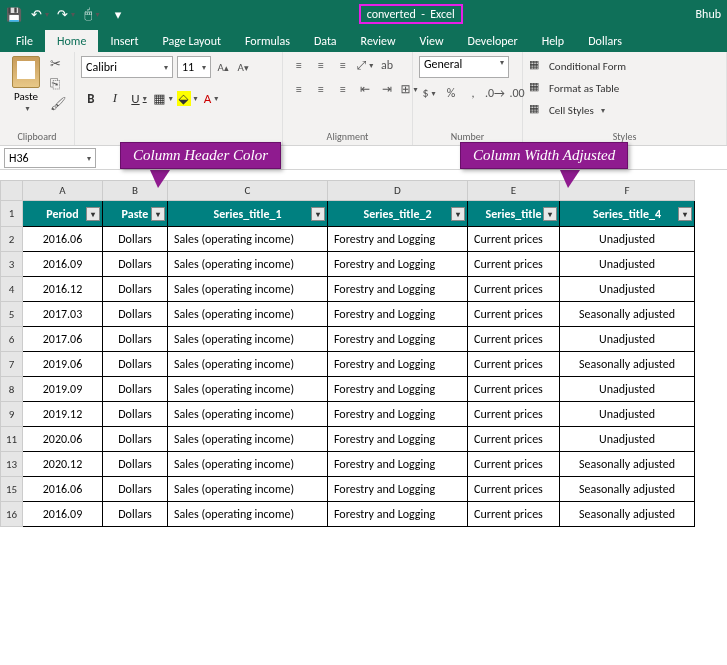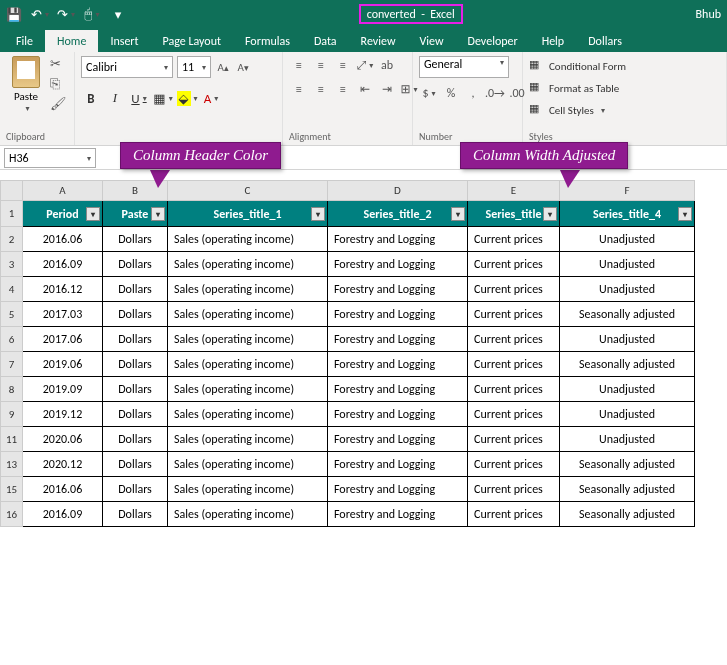--- a/index.html
+++ b/index.html
@@ -15,21 +15,21 @@
 
 
 .tabs { background: #0f7059; display: flex; align-items: flex-end; height: 24px; padding-left: 4px; gap: 0; }
 .tab { padding: 4px 12px; color: #fff; font-size: 12px; cursor: pointer; }
 .tab.file { color: #fff; }
 .tab.active { background: #f3f2f1; color: #0f7059; font-weight: normal; margin-top: 24px; }
 
 
 .ribbon { background: #f3f2f1; border-bottom: 1px solid #d4d4d4; height: 94px; display: flex; }
 .group { border-right: 1px solid #e1e1e1; padding: 4px 6px 2px 6px; display: flex; flex-direction: column; justify-content: space-between; }
-.group-label { font-size: 10px; color: #666; padding-top: 2px; }
+.group-label { text-align: center; font-size: 10px; color: #666; padding-top: 2px; }
 .group-content { display: flex; align-items: flex-start; gap: 4px; flex: 1; }
 
 
 .paste-btn { display: flex; flex-direction: column; align-items: center; width: 40px; }
 .paste-icon { width: 28px; height: 32px; background: linear-gradient(#c89b5a, #e8c888); border: 1px solid #aa8844; position: relative; border-radius: 2px; }
 .paste-icon::after { content: ""; position: absolute; top: 4px; left: 4px; right: 4px; bottom: 8px; background: #fff; }
 .paste-label { font-size: 11px; margin-top: 2px; }
 .clip-col { display: flex; flex-direction: column; gap: 4px; }
 .clip-icon { width: 18px; height: 16px; font-size: 13px; color: #555; }
 

